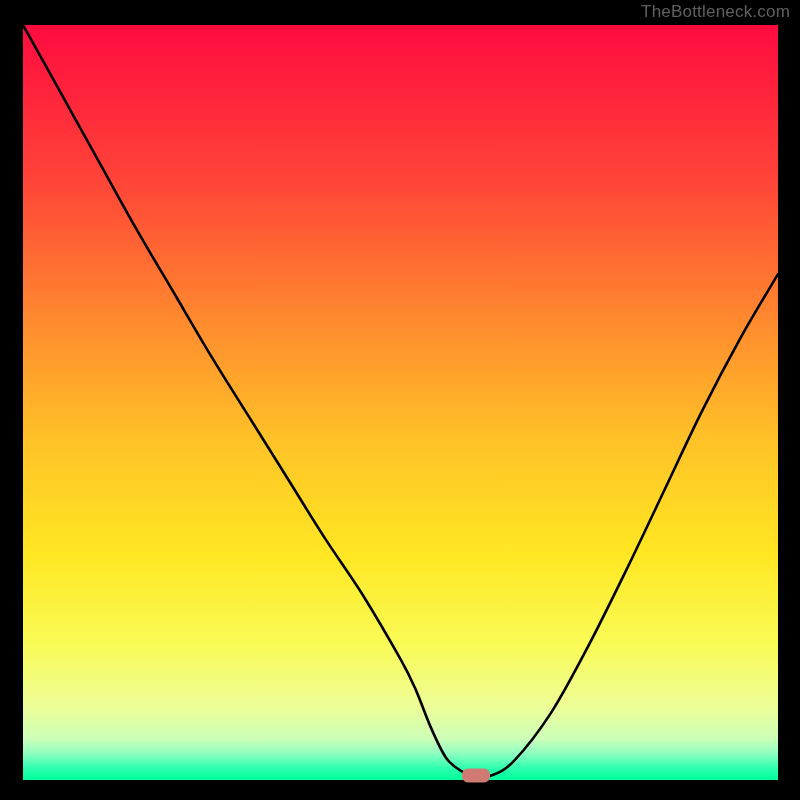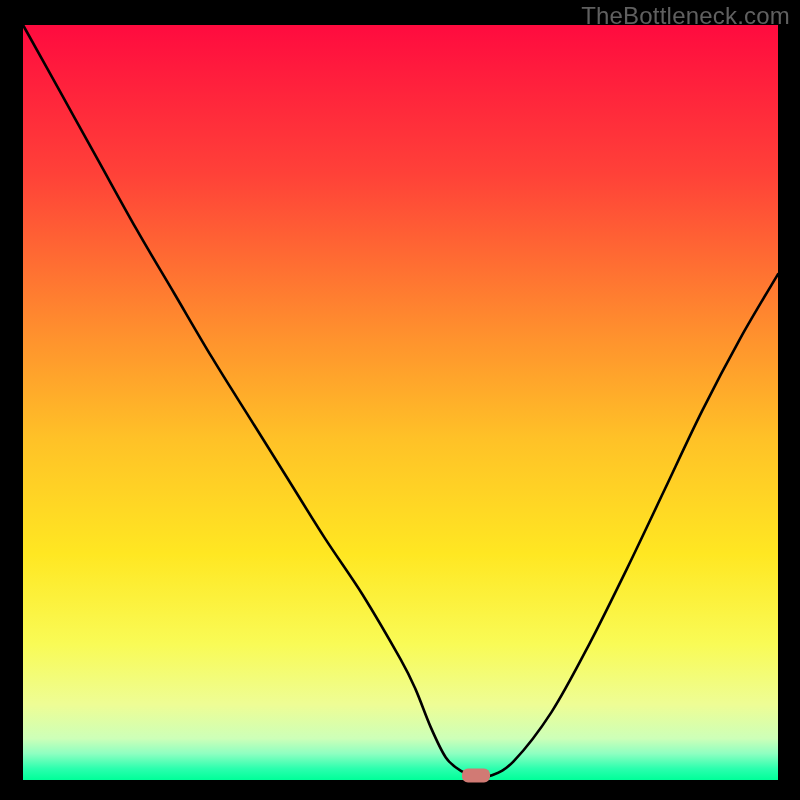--- a/index.html
+++ b/index.html
@@ -17,21 +17,21 @@
   }
   svg {
     display: block;
   }
   .watermark {
     position: absolute;
     top: 2px;
     right: 10px;
     color: #606060;
     font-family: Arial, Helvetica, sans-serif;
-    font-size: 24px;
+    font-size: 17px;
     font-weight: 500;
     letter-spacing: 0.2px;
     user-select: none;
   }
 </style>
 </head>
 <body>
 
 <div class="canvas-wrap">
 

